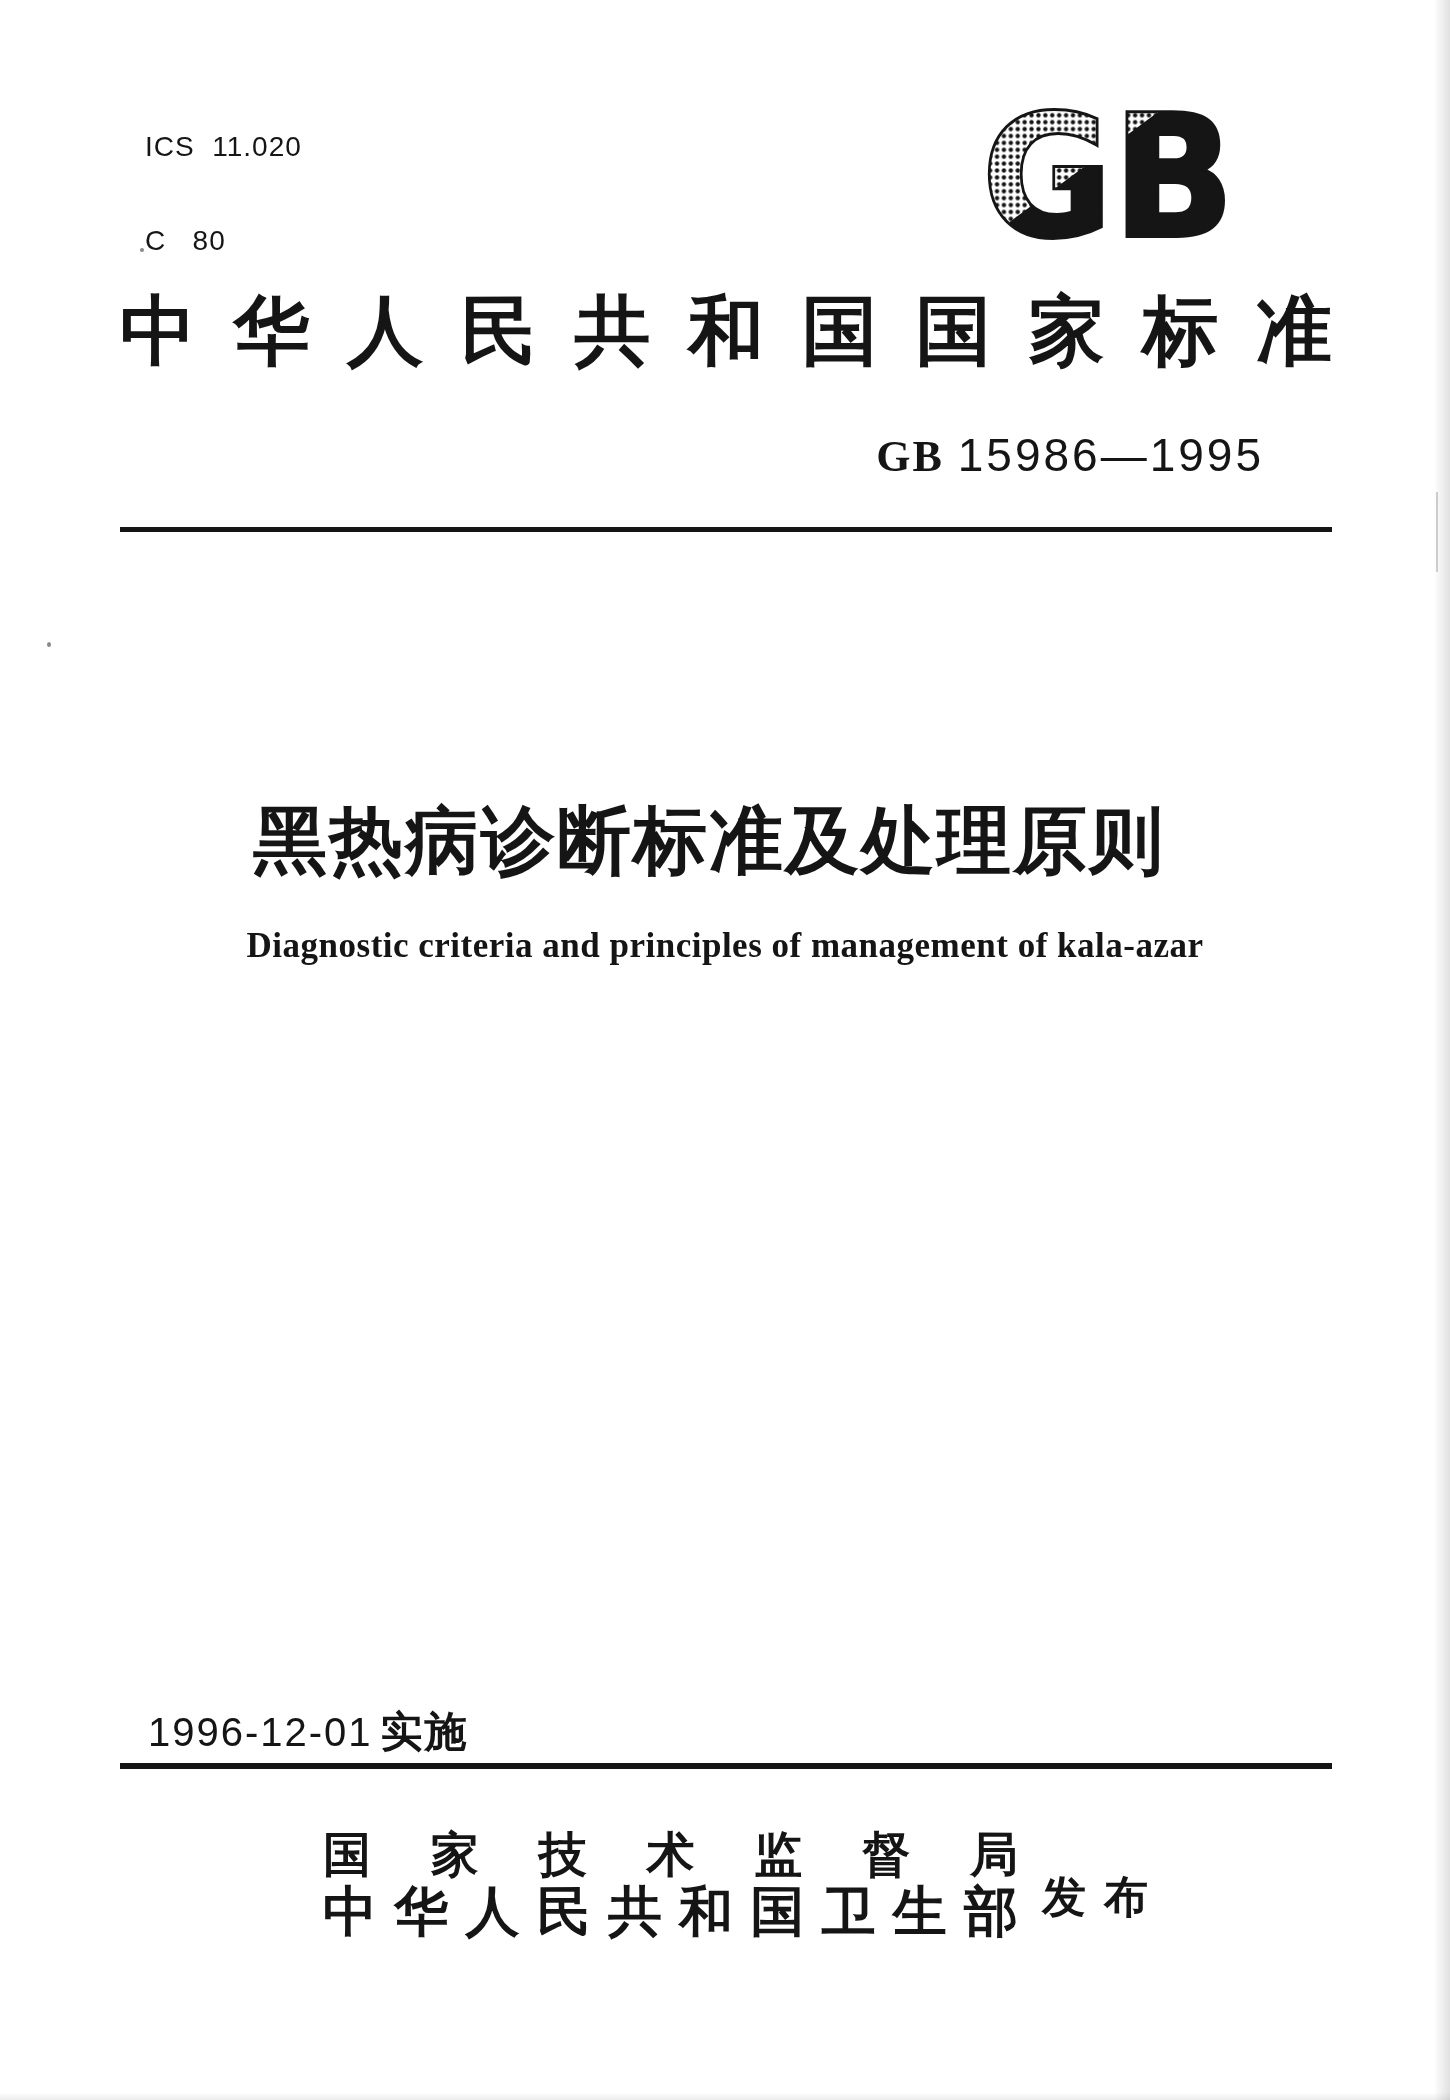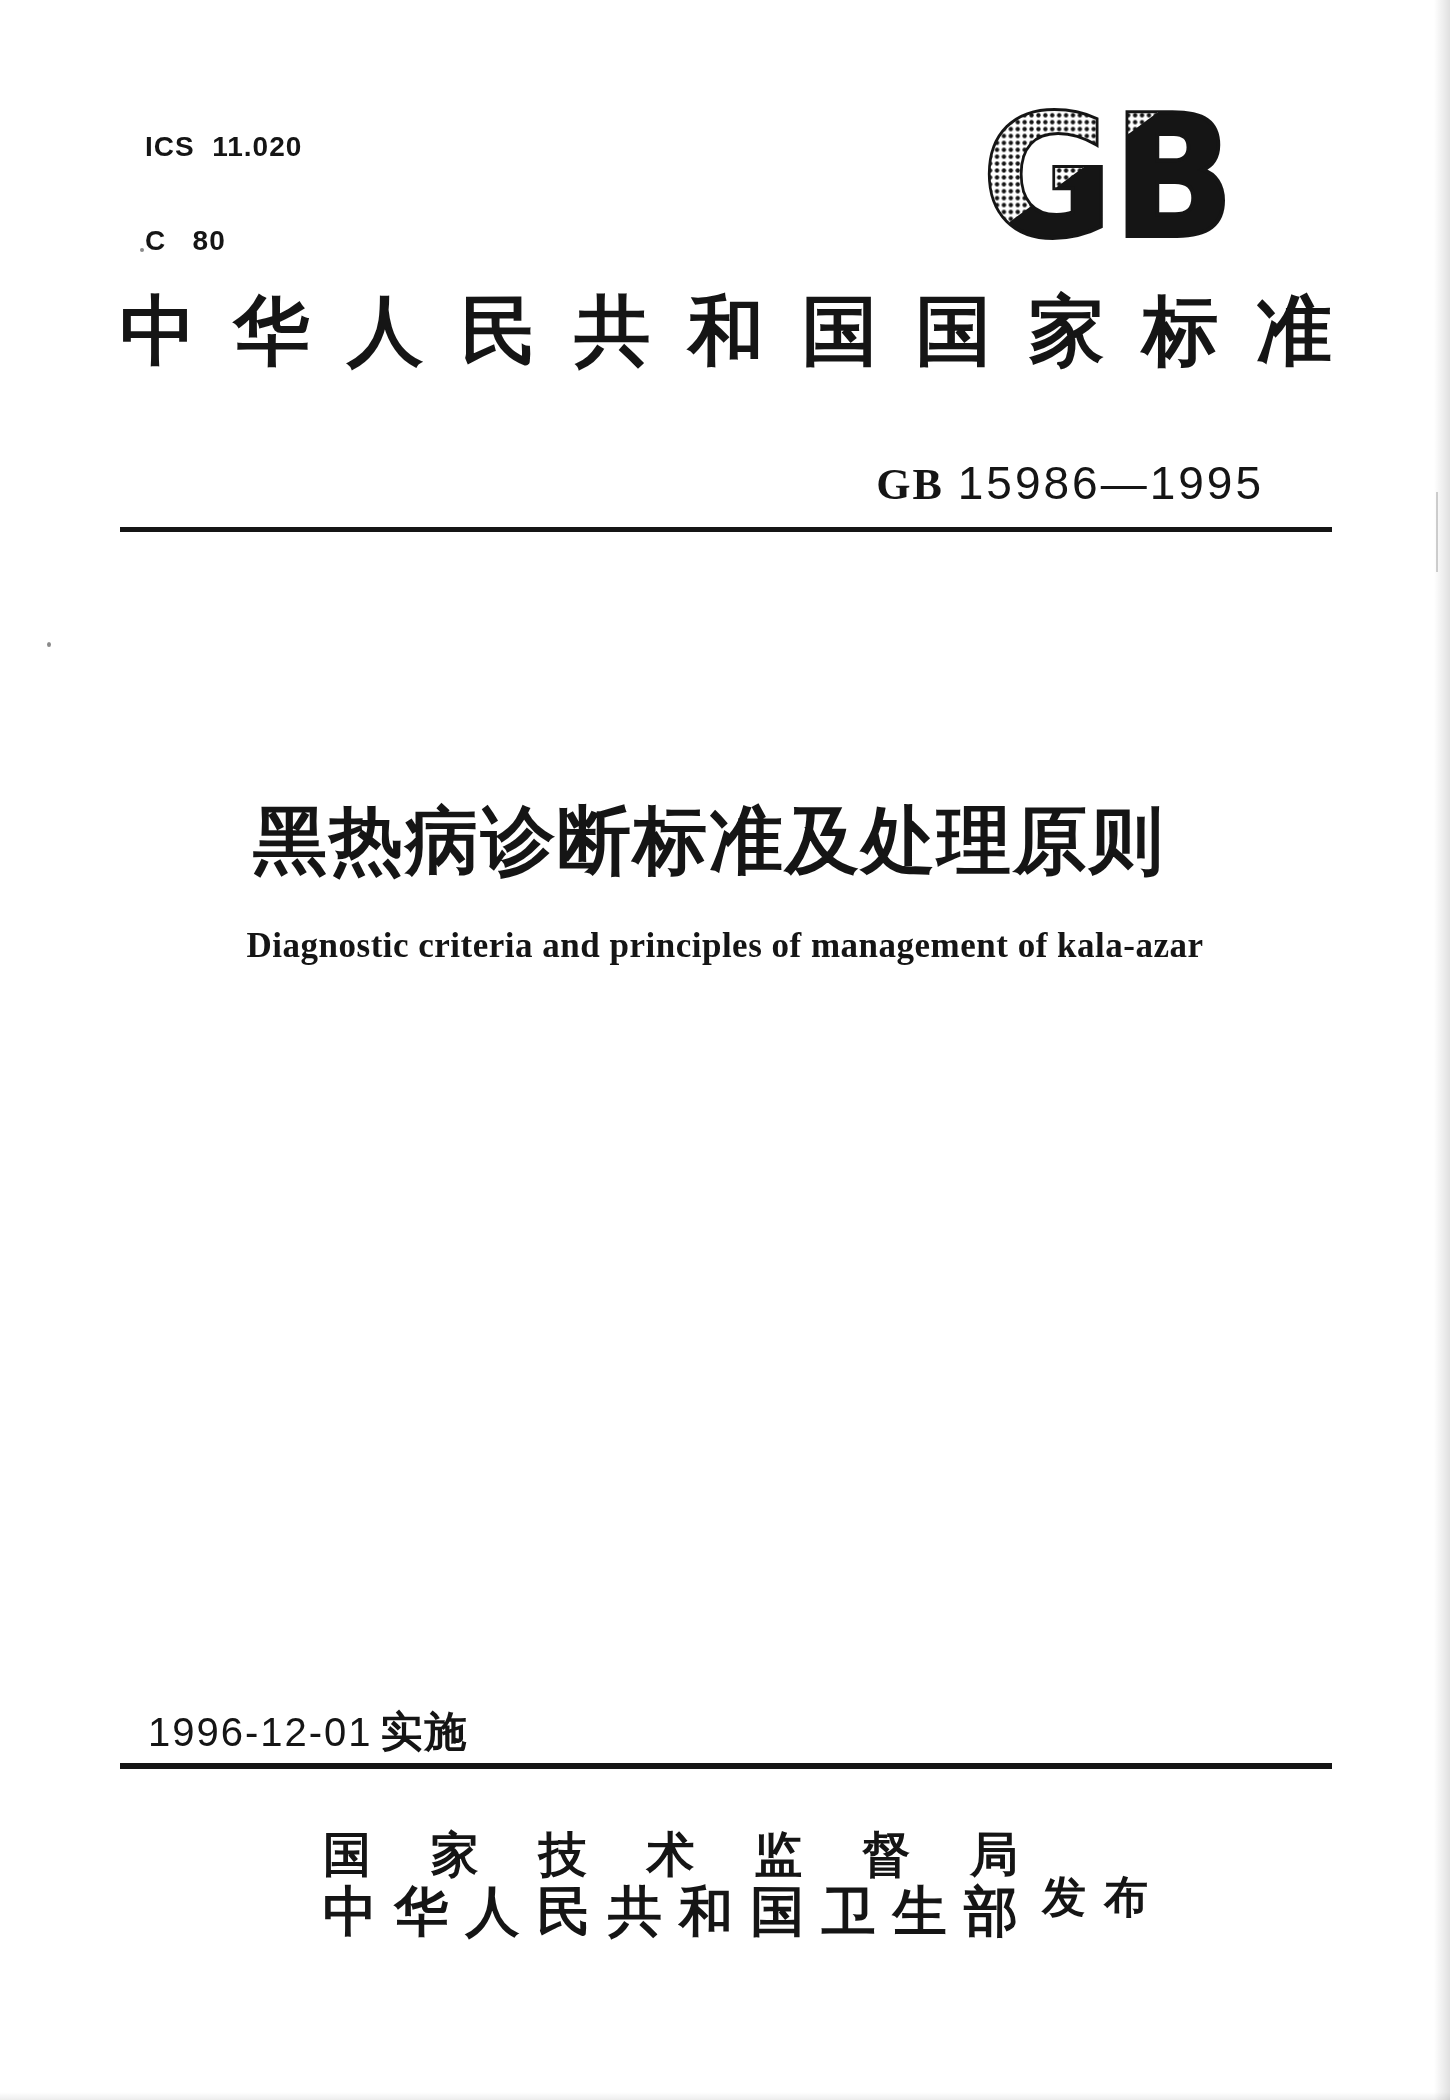--- a/index.html
+++ b/index.html
@@ -11,21 +11,21 @@
     color:var(--ink);
     font-family:"Liberation Serif","DejaVu Serif",serif;
     overflow:hidden;
   }
   .abs { position:absolute; }
 
   
   .ics-block {
     left:145px; top:68px;
     font-family:"Liberation Sans","DejaVu Sans",sans-serif;
-    font-weight:bold; font-size:28px; line-height:1.12;
+    font-weight:normal; font-size:28px; line-height:1.12;
     white-space:pre; letter-spacing:1px;
   }
 
   
   .gb-logo { left:978px; top:98px; width:260px; height:146px; }
 
   
   .heading-row {
     left:120px; top:292px; width:1212px;
     display:flex; justify-content:space-between;
@@ -37,21 +37,21 @@
   .std-no {
     top:428px; right:186px;
     display:flex; align-items:baseline; gap:14px;
   }
   .std-no .prefix {
     font-family:"Liberation Serif","DejaVu Serif",serif;
     font-weight:bold; font-size:44px; letter-spacing:2px;
   }
   .std-no .digits {
     font-family:"Liberation Sans","DejaVu Sans",sans-serif;
-    font-size:46px; letter-spacing:3px;margin-top:28px;
+    font-size:46px; letter-spacing:3px;
   }
 
   .rule { background:var(--ink); left:120px; width:1212px; }
   .rule-1 { top:527px; height:5px; }
   .rule-2 { top:1763px; height:6px; }
 
   .title-zh {
     left:104px; top:798px; width:1210px;
     text-align:center; font-size:74px; font-weight:bold;
     letter-spacing:2px; line-height:1.15;

